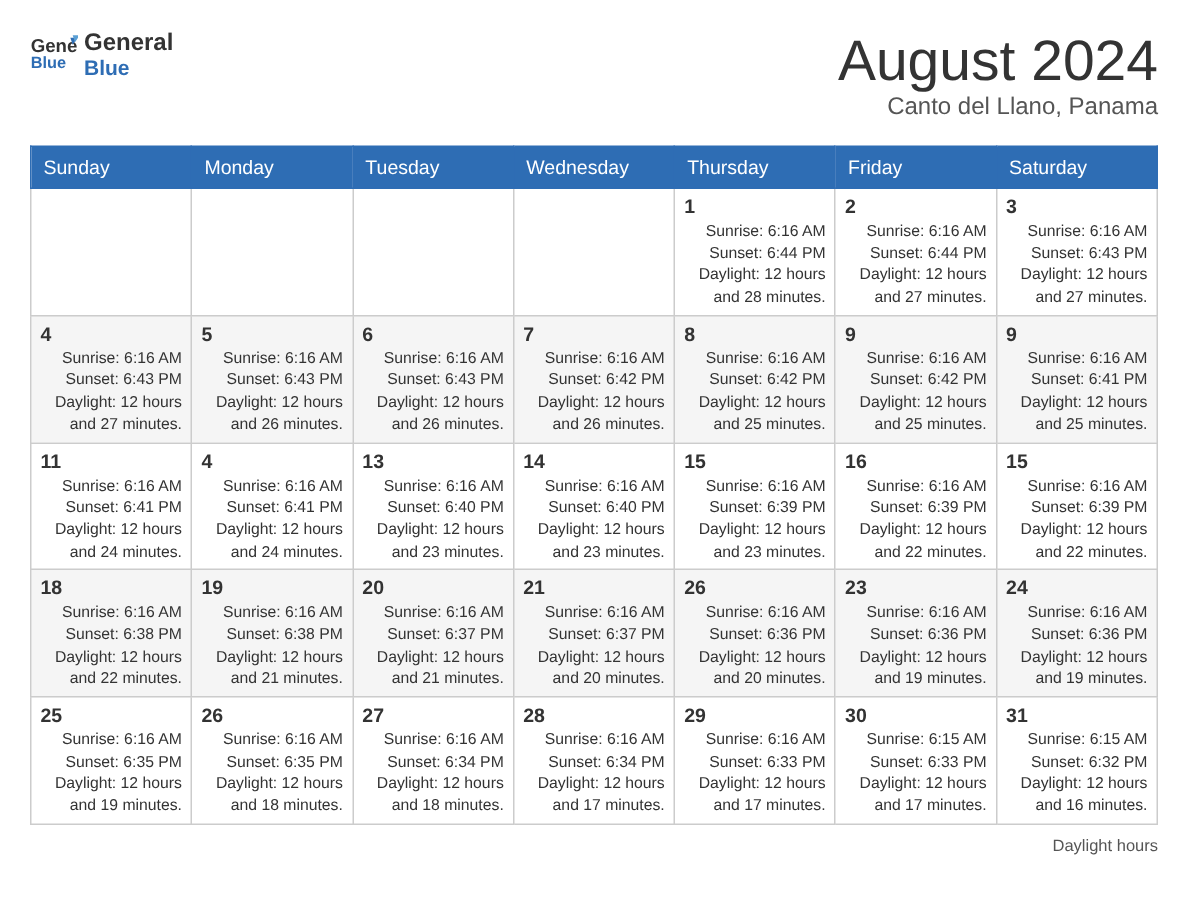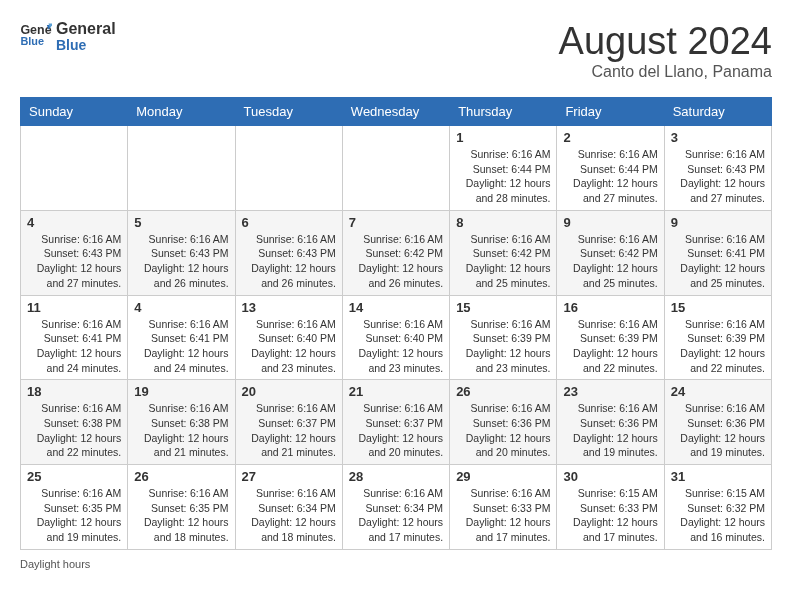--- a/index.html
+++ b/index.html
@@ -75,21 +75,21 @@
       font-size: 10.5px;
       text-align: right;
     }
     .empty-cell {
       background: #fff !important;
     }
     .footer {
       margin-top: 8px;
       font-size: 11px;
       color: #555;
-      text-align: left;
+      text-align: right;
     }
   </style>
 </head>
 <body>
 
 <div class="header-section">
   <div class="logo">
     <svg class="logo-icon" viewBox="0 0 40 36">
       <text x="0" y="16" font-size="16" font-weight="bold" fill="#333">General</text>
       <text x="0" y="30" font-size="14" font-weight="bold" fill="#2e6db4">Blue</text>

